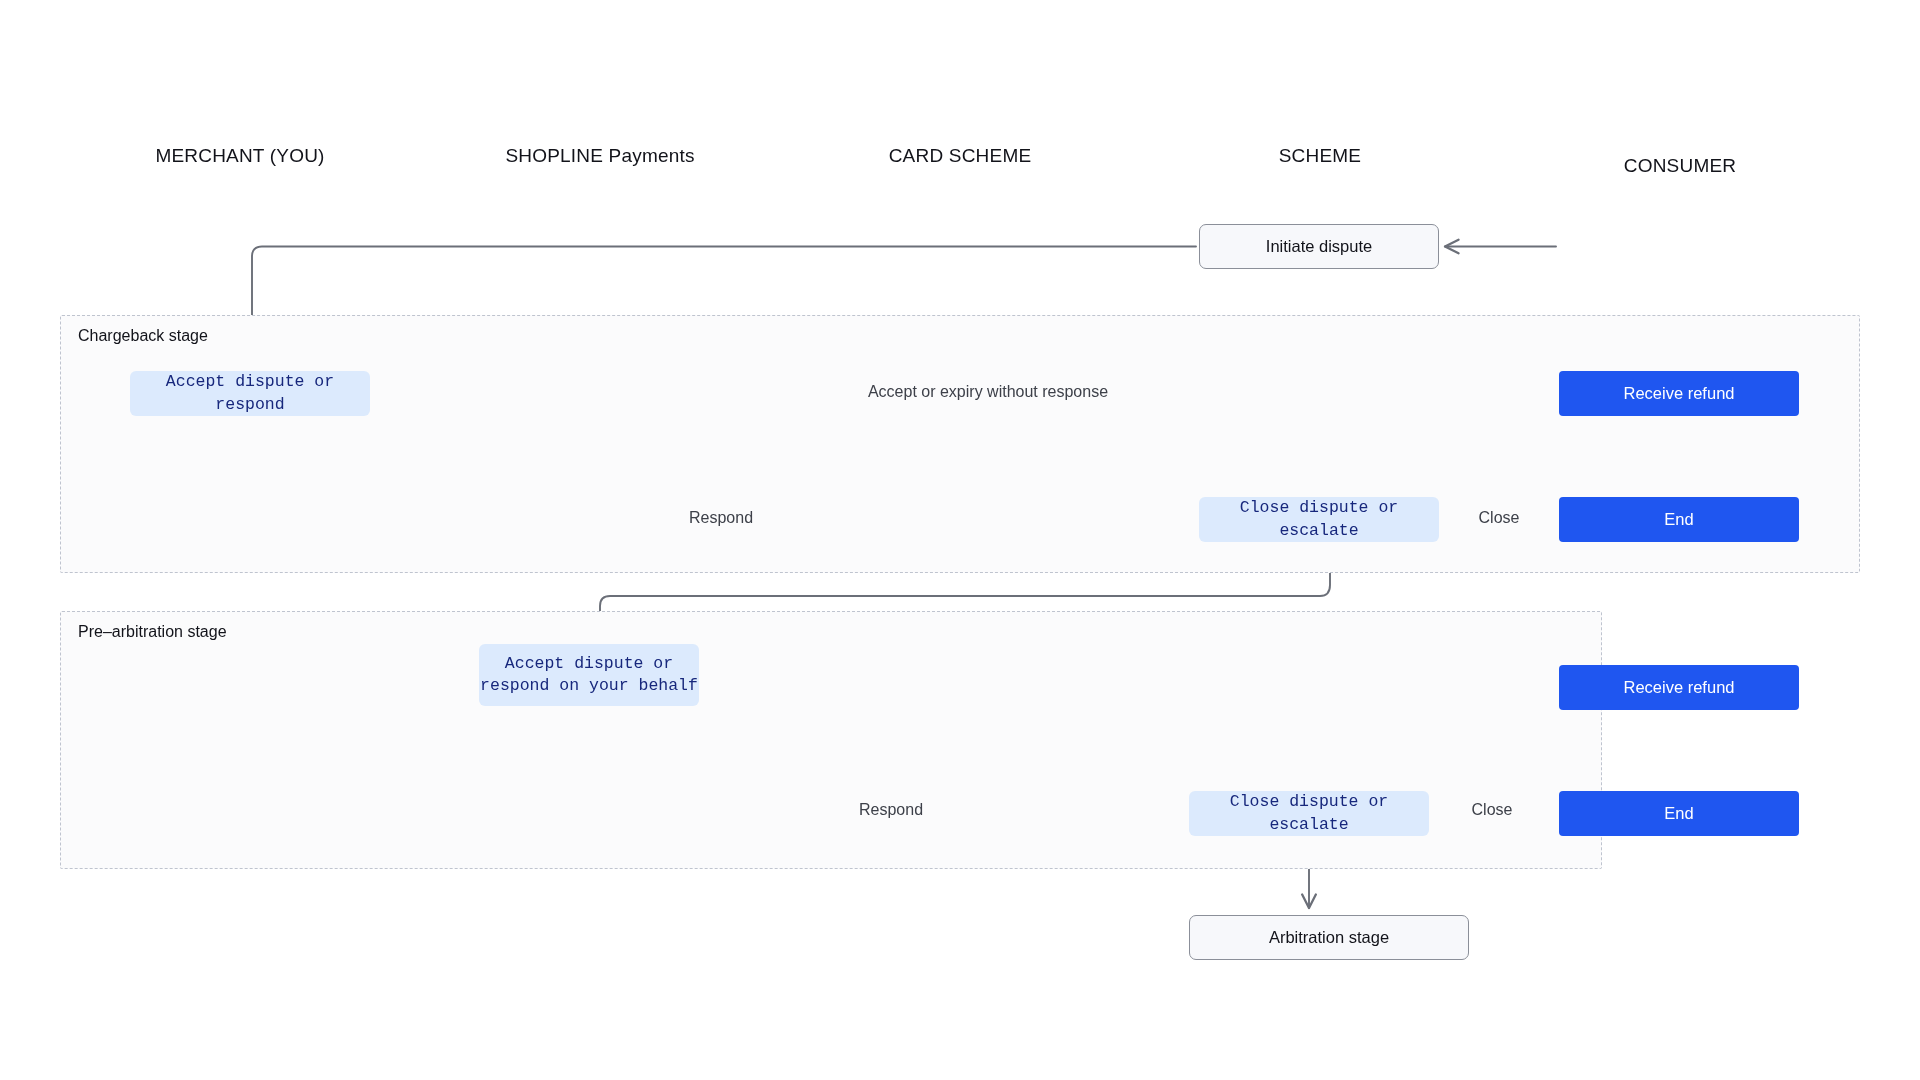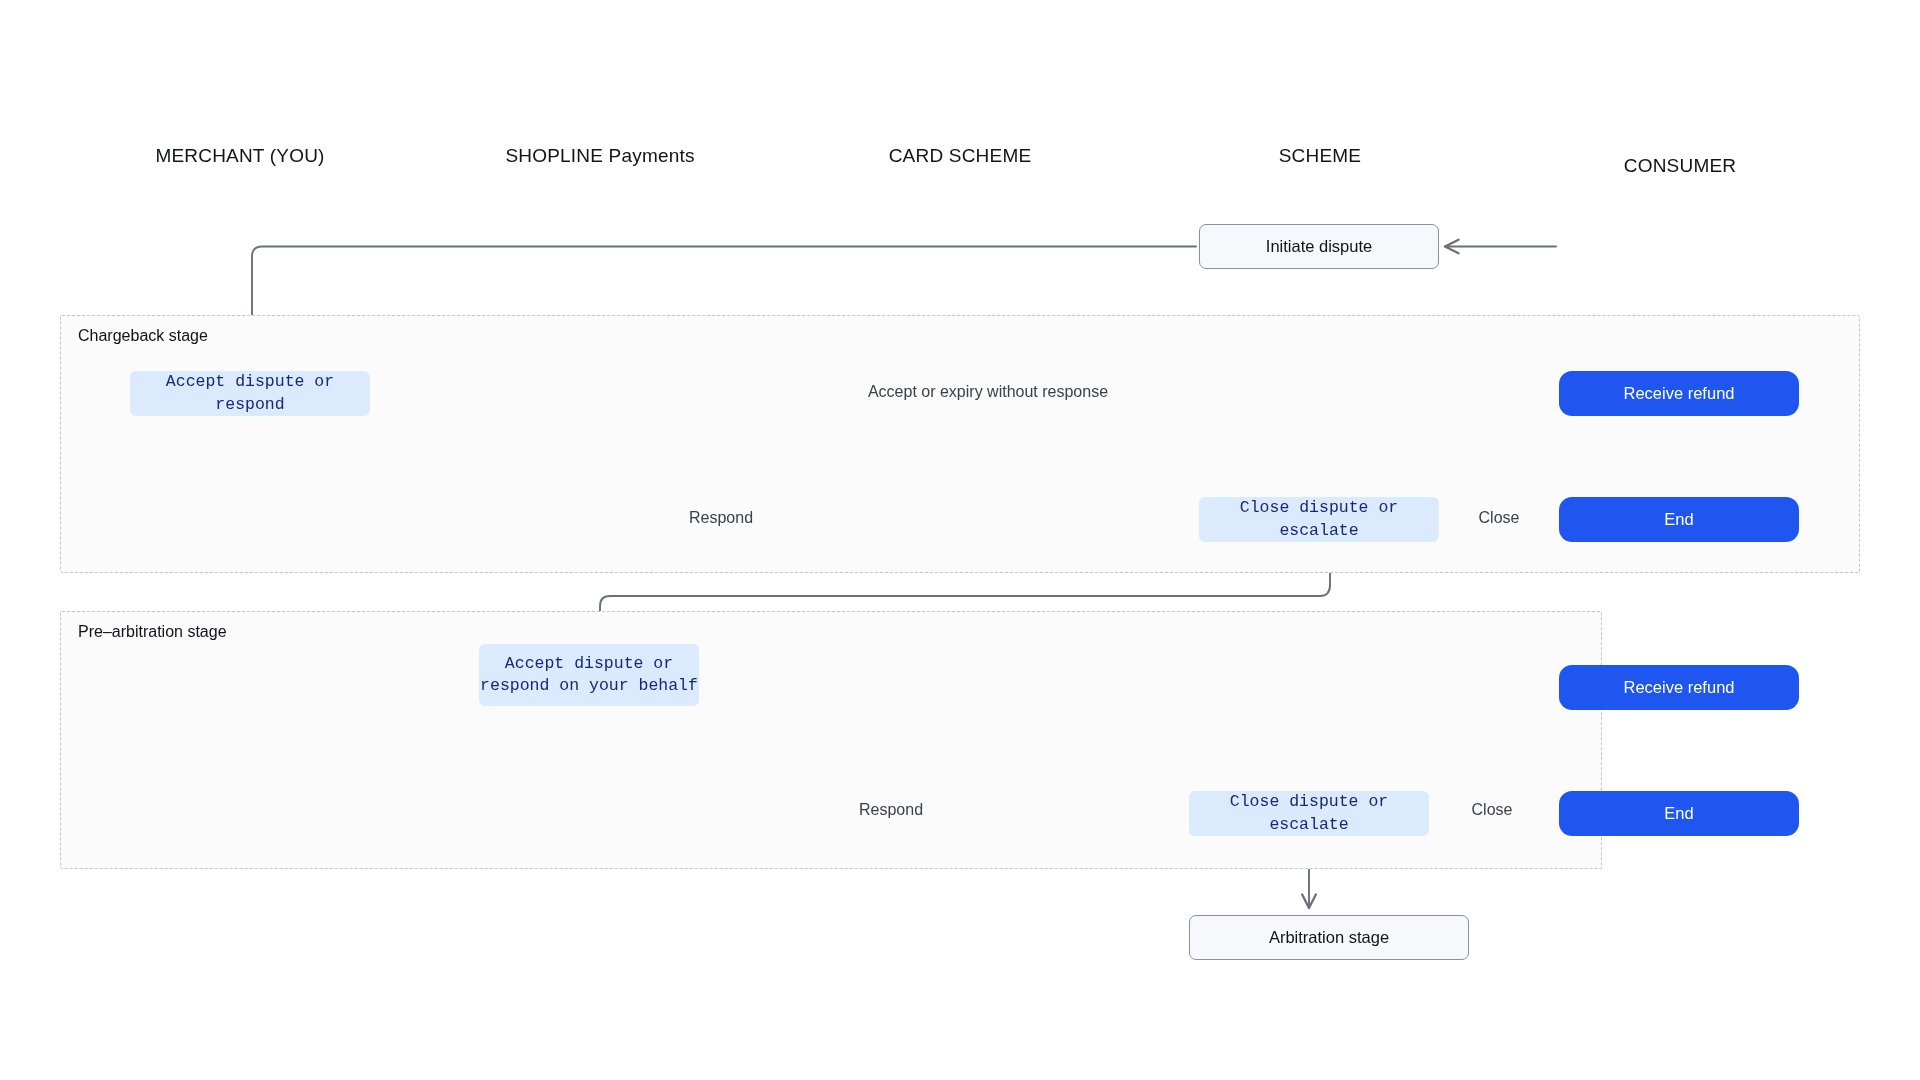--- a/index.html
+++ b/index.html
@@ -79,21 +79,21 @@
     background: #dceafd;
     border: none;
     color: #17277c;
     border-radius: 6px;
     font-family: Liberation Mono, monospace;
   }
   .node.blue {
     background: #1f56f0;
     border: none;
     color: #ffffff;
-    border-radius: 13px;
+    border-radius: 4px;
   }
 
   
   .edge-label {
     position: absolute;
     transform: translate(-50%, -50%);
     font-size: 16px;
     color: #3d4049;
     background: transparent;
     white-space: nowrap;

